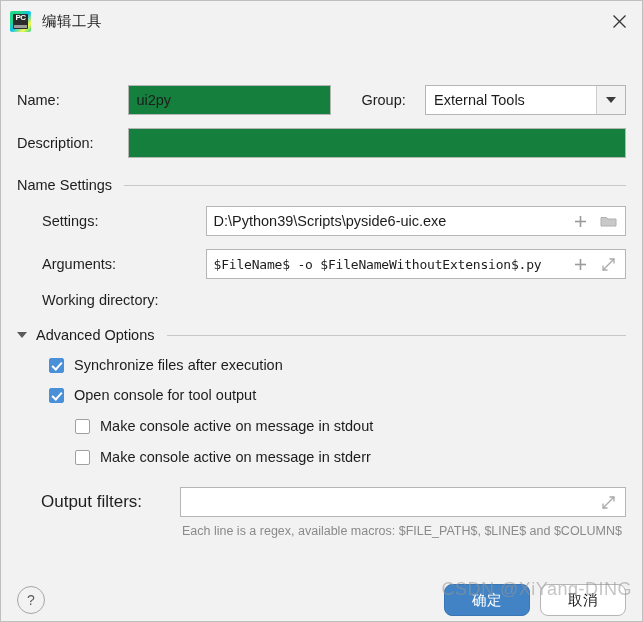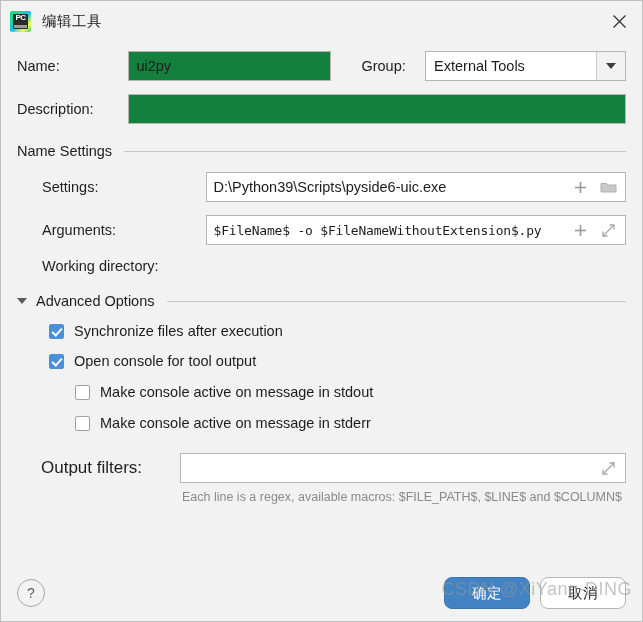--- a/index.html
+++ b/index.html
@@ -17,20 +17,21 @@
 
   .dialog {
     position: relative;
     width: 643px;
     height: 622px;
     box-sizing: border-box;
     background: #f2f2f2;
     border: 1px solid #bfbfbf;
     display: flex;
     flex-direction: column;
+    gap: 34px;
   }
 
   
   .titlebar {
     height: 40px;
     flex: 0 0 40px;
     display: flex;
     align-items: center;
     padding-left: 9px;
     background: #f2f2f2;

